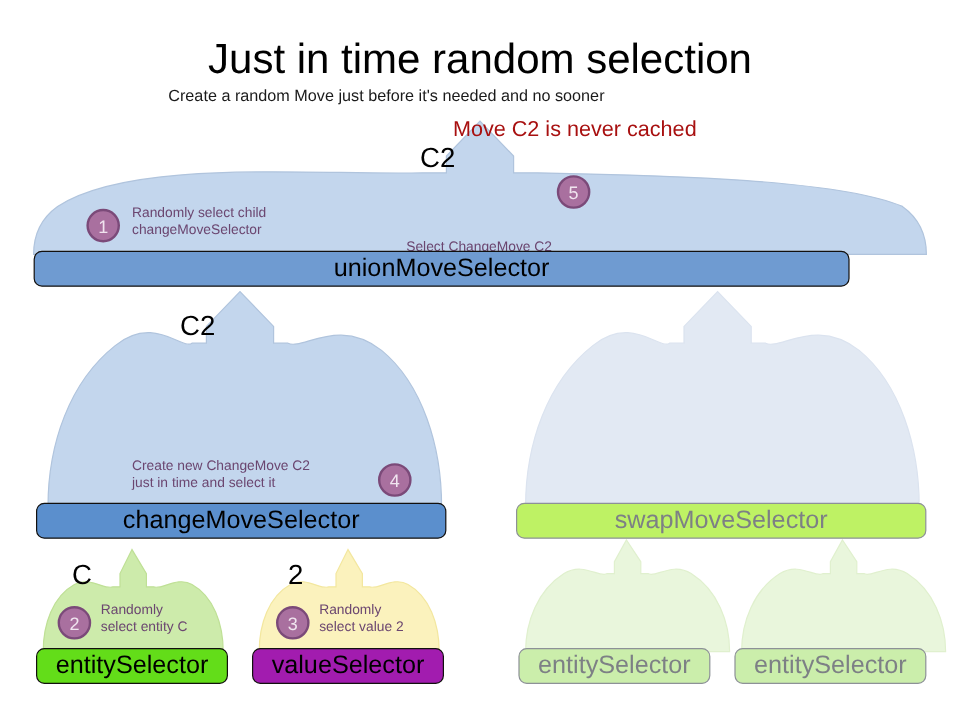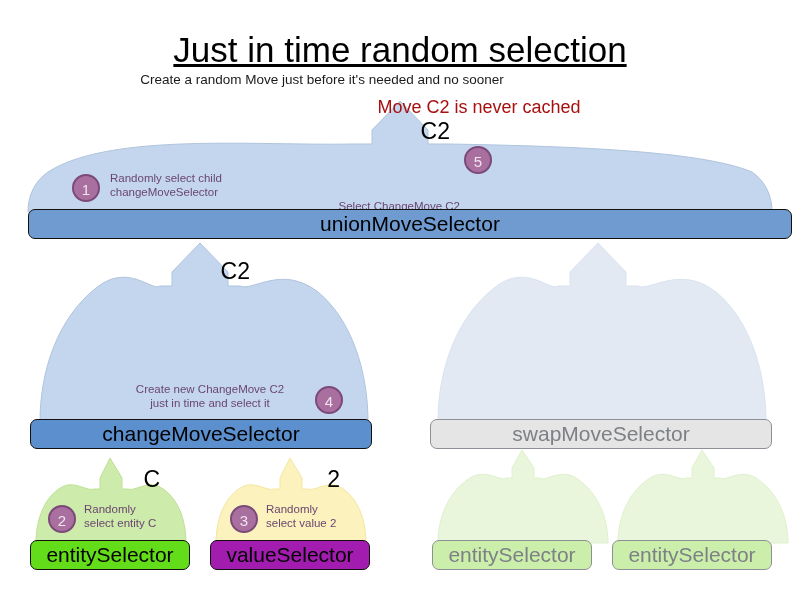--- a/index.html
+++ b/index.html
@@ -11,46 +11,46 @@
     overflow:hidden;
     position:relative;
   }
   #stage{position:absolute;left:0;top:0;width:800px;height:600px;}
   svg.layer{position:absolute;left:0;top:0;width:800px;height:600px;}
 
   .txt{position:absolute;white-space:pre;}
 
   #title{
     left:0;top:30px;width:800px;text-align:center;
-    font-size:35px;color:#000000;letter-spacing:0px;text-decoration:underline;
+    font-size:35px;color:#000000;letter-spacing:0px;
   }
   #subtitle{
     left:0;top:72px;width:644px;text-align:center;
     font-size:13.5px;color:#1a1a1a;
   }
   #never-cached{
     left:0;top:97px;width:688px;text-align:center;
     font-size:18px;color:#a81010;
   }
   #never-cached span{position:relative;left:135px;}
 
   .big-label{
-    font-size:23px;color:#000000;text-align:right;
+    font-size:23px;color:#000000;text-align:left;
   }
   #label-union-c2{left:350px;top:118px;width:100px;}
   #label-change-c2{left:150px;top:258px;width:100px;}
   #label-entity-c{left:60px;top:466px;width:100px;}
   #label-value-2{left:240px;top:466px;width:100px;}
 
   .note{
     font-size:11.5px;color:#6b4670;line-height:14px;
   }
   #note1{left:110px;top:171px;width:180px;text-align:left;}
   #note5{left:300px;top:151px;width:160px;text-align:right;margin-top:48px;}
-  #note4{left:110px;top:382px;width:200px;text-align:center;}
+  #note4{left:110px;top:382px;width:200px;text-align:left;}
   #note2{left:84px;top:502px;width:110px;text-align:left;}
   #note3{left:266px;top:502px;width:110px;text-align:left;}
 
   .circ{
     position:absolute;width:28px;height:28px;border-radius:50%;
     background:#a9709f;border:2px solid #7b4a79;
     color:#f0e4ef;font-size:15px;line-height:28px;text-align:center;
     box-sizing:border-box;
   }
   #circ1{left:72px;top:174px;}
@@ -60,32 +60,32 @@
   #circ3{left:230px;top:505px;}
 
   .box{
     position:absolute;box-sizing:border-box;
     border-radius:7px;text-align:center;
     font-weight:normal;
   }
   .box .lbl{display:block;width:100%;}
 
   #box-union{
-    left:28px;top:209px;width:764px;height:30px;
+    left:28px;top:209px;width:680px;height:30px;
     background:#6f9bd1;border:1.6px solid #12100e;
     font-size:21px;line-height:28px;color:#000000;
   }
   #box-change{
     left:30px;top:419px;width:342px;height:30px;
     background:#5b8fcd;border:1.6px solid #12100e;
     font-size:21px;line-height:28px;color:#000000;
   }
   #box-swap{
     left:430px;top:419px;width:342px;height:30px;
-    background:#e5e5e5;border:1.3px solid #8d9197;
+    background:#bef264;border:1.3px solid #8d9197;
     font-size:21px;line-height:28px;color:#7d8085;
   }
   #box-entity{
     left:30px;top:540px;width:160px;height:30px;
     background:#63dd19;border:1.6px solid #12100e;
     font-size:21px;line-height:28px;color:#000000;
   }
   #box-value{
     left:210px;top:540px;width:160px;height:30px;
     background:#a21caf;border:1.6px solid #12100e;

